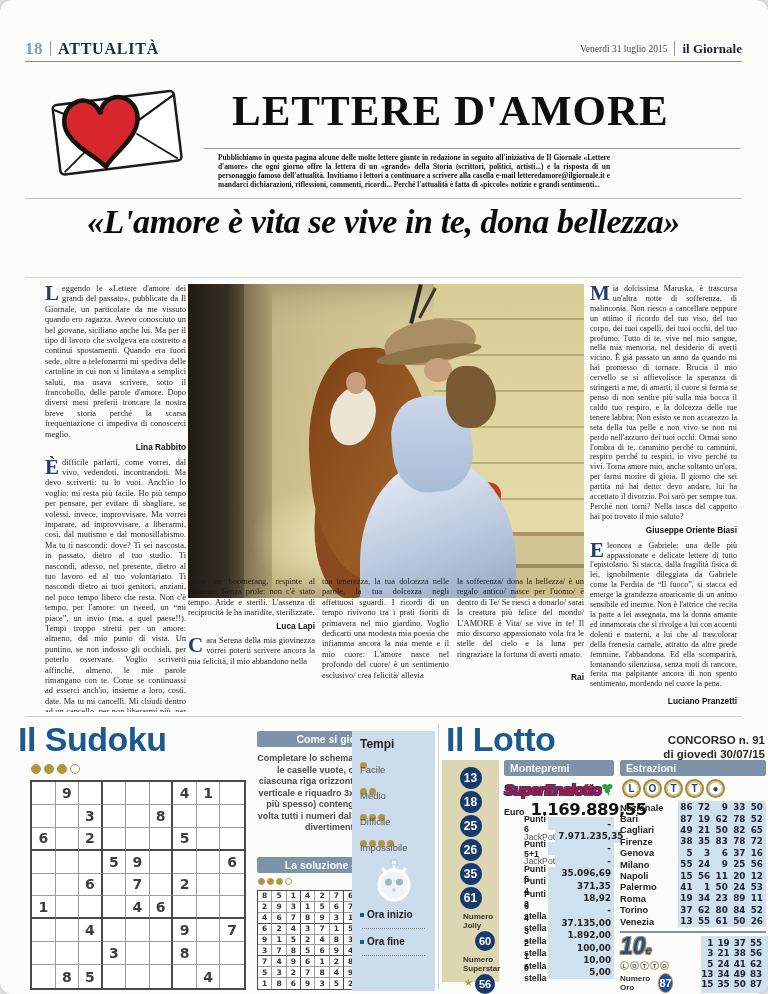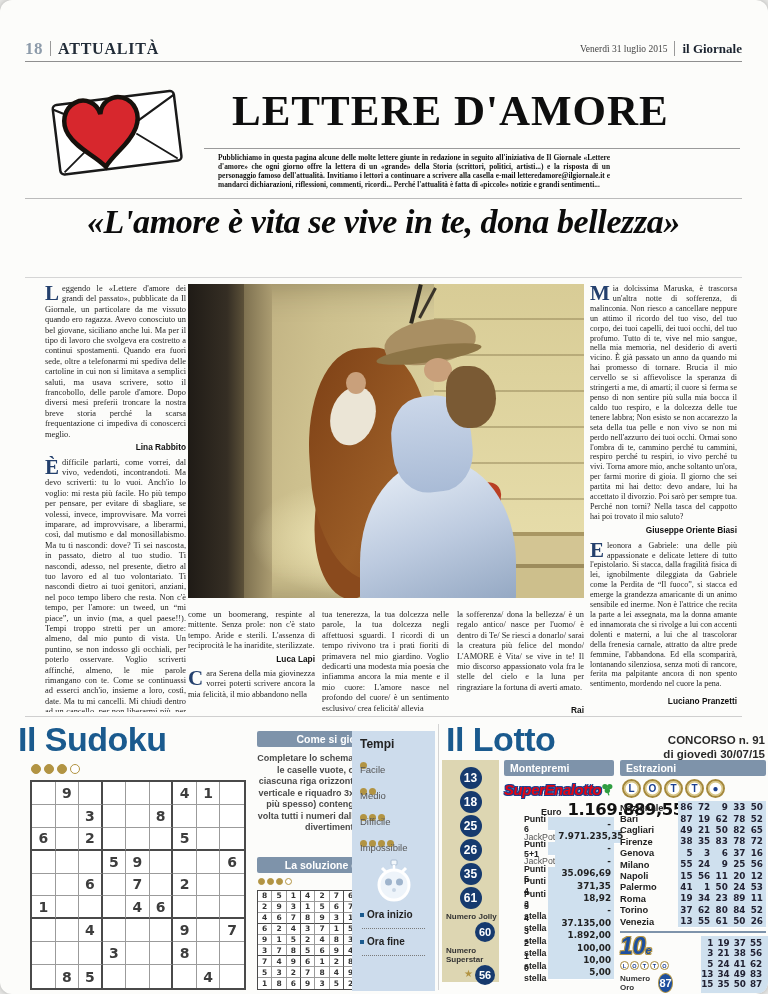--- a/index.html
+++ b/index.html
@@ -34,21 +34,21 @@
            font-weight:bold;color:#101010;white-space:nowrap;}
   .rule-b{position:absolute;left:25px;right:26px;top:277px;border-top:1px solid #d5d5d5;}
 
   
   .lcol{position:absolute;font-size:8.4px;line-height:10.4px;text-align:justify;color:#1d1d1d;
         overflow:hidden;-webkit-hyphens:auto;hyphens:auto;}
   #col-left{left:45px;top:284px;width:141px;height:428px;}
   #col-right{left:590px;top:284px;width:147px;height:428px;font-size:8.1px;line-height:9.9px;
              display:flex;flex-direction:column;}
   #col-right .clip{flex:1;overflow:hidden;}
-  .bcol{top:610px;width:127px;height:110px;}
+  .bcol{top:577px;width:127px;height:110px;}
   #col-ba{left:188px;}
   #col-bb{left:322px;}
   #col-bc{left:457px;display:flex;flex-direction:column;}
   #col-bc .clip{flex:1;overflow:hidden;}
   .dropcap{float:left;font-size:21px;line-height:17px;padding:1px 3px 0 0;font-weight:bold;color:#24406d;}
   .sig{display:block;text-align:right;font-family:"Liberation Sans",sans-serif;font-weight:bold;
        font-size:8.3px;color:#111;margin:2px 0 5px;}
   .lblock{margin:0 0 2px;}
 
   
@@ -136,31 +136,31 @@
   .dotline{border-bottom:1px dotted #7a7a7a;height:9px;margin:0 10px 7px 2px;}
 
   
   #concorso{position:absolute;left:590px;top:733px;width:175px;text-align:right;
             font-family:"Liberation Sans",sans-serif;font-weight:bold;font-size:11.5px;
             color:#2a2a2a;line-height:14px;}
   #sen-panel{position:absolute;left:442px;top:760px;width:57px;height:222px;background:#ddd6b2;
              font-family:"Liberation Sans",sans-serif;padding-top:5px;}
   .sen-circle{width:22px;height:22px;border-radius:50%;background:#163a6e;color:#fff;font-weight:bold;
               font-size:12px;display:flex;align-items:center;justify-content:center;margin:2px auto;}
-  .sen-label{font-weight:bold;font-size:8px;color:#333;line-height:9px;padding-left:4px;margin-top:3px;}
+  .sen-label{font-weight:bold;font-size:8px;color:#333;line-height:9px;padding-left:21px;margin-top:3px;}
   .jolly-row{display:flex;justify-content:flex-end;padding-right:4px;margin-left:12px;}
   .sen-circle.small{width:20px;height:20px;font-size:11px;margin:1px 0;}
   .star{color:#b29443;font-size:10px;margin:4px 2px 0 0;}
 
   #montepremi{position:absolute;left:504px;top:760px;width:110px;font-family:"Liberation Sans",sans-serif;}
   #montepremi .bar, #estrazioni .bar{position:relative;left:0;top:0;width:100%;padding-left:6px;margin-bottom:2px;}
   .sen-logo{font-style:italic;font-weight:bold;font-size:15px;color:#e30613;letter-spacing:-.4px;
             text-shadow:1px 1px 0 #1b3f8f,-1px -1px 0 #1b3f8f,1px -1px 0 #1b3f8f,-1px 1px 0 #1b3f8f;
             display:flex;align-items:center;height:22px;}
-  .euro-line{display:flex;align-items:baseline;height:18px;margin-left:37px;}
+  .euro-line{display:flex;align-items:baseline;height:18px;}
   .euro-lab{font-weight:bold;font-size:9px;color:#222;margin-right:6px;}
   .euro-amt{font-weight:bold;font-size:16.5px;color:#111;font-family:"DejaVu Sans",sans-serif;letter-spacing:-.5px;}
   .prow{display:flex;align-items:center;height:12.4px;padding-left:20px;}
   .prow .pl{flex:1;font-weight:bold;font-size:8.8px;color:#222;}
   .prow.jack .pl{font-weight:normal;color:#555;}
   .prow .pv{width:66px;background:#cfe0ee;text-align:right;font-weight:bold;font-size:8.8px;
             color:#222;padding:1.5px 3px;border-bottom:1px solid #fff;font-family:"DejaVu Sans",sans-serif;}
 
   #estrazioni{position:absolute;left:620px;top:760px;width:146px;font-family:"Liberation Sans",sans-serif;}
   #lotto-logo{display:flex;gap:2px;margin:3px 0 4px 2px;}

